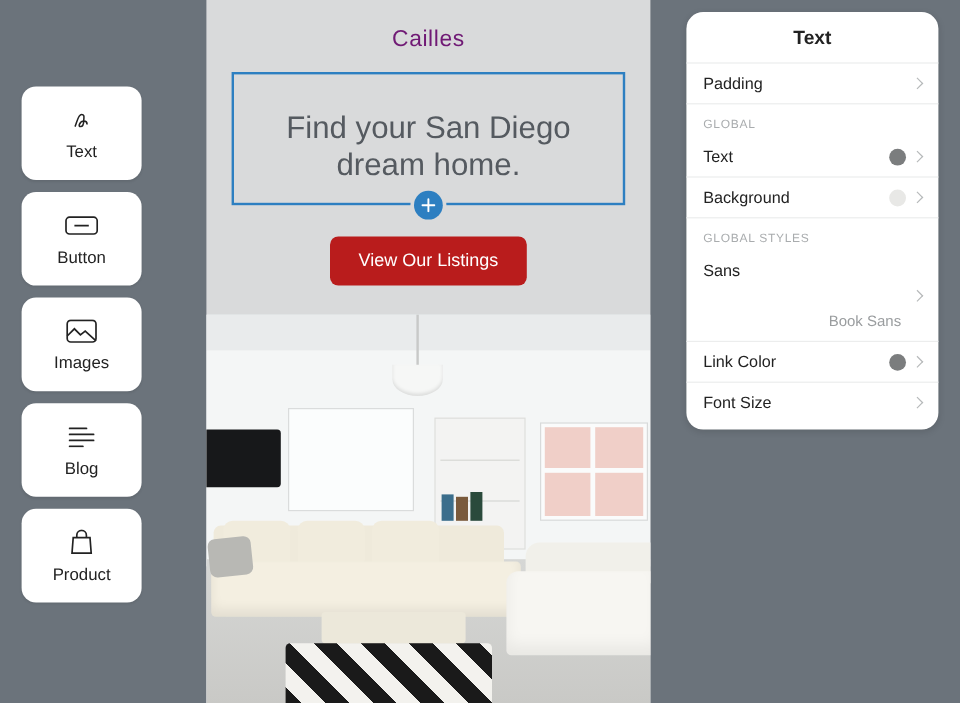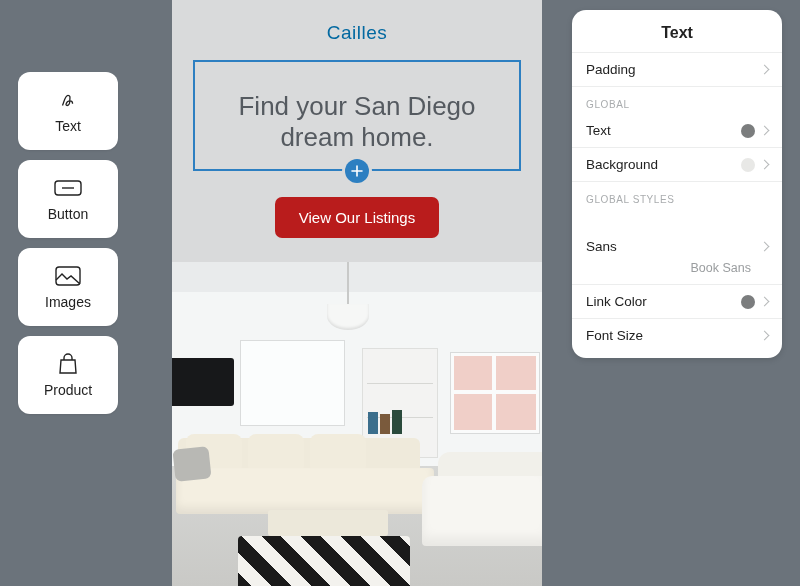--- a/index.html
+++ b/index.html
@@ -43,21 +43,21 @@
     width: 370px;
     height: 586px;
     background: #d9dadb;
     display: flex;
     flex-direction: column;
     align-items: center;
   }
   .site-title {
     margin-top: 22px;
     font-size: 19px;
-    color: #0369a1;
+    color: #701a75;
     letter-spacing: 0.5px;
     text-align: center;
   }
   .headline-wrap {
     margin-top: 16px;
     width: 328px;
     position: relative;
   }
   .headline-box {
     border: 2px solid #2d7fc1;
@@ -157,21 +157,20 @@
   }
   .inspector-title {
     text-align: center;
     font-size: 16px;
     font-weight: 600;
     color: #222;
     padding-bottom: 10px;
   }
   .ins-row {
     display: flex;
-    align-items: center;
     justify-content: space-between;
     padding: 9px 14px;
     border-top: 1px solid #eceded;
     cursor: pointer;
   }
   .ins-row:first-of-type { border-top: 1px solid #eceded; }
   .ins-label { font-size: 13.5px; color: #222; }
   .ins-value { font-size: 12.5px; color: #9a9d9f; margin-right:4px;margin-top:43px;}
   .ins-right { display:flex; align-items:center; gap:6px; }
   .swatch { width: 14px; height: 14px; border-radius: 50%; }
@@ -208,20 +207,31 @@
     <span class="tile-label">Button</span>
   </div>
   <div class="tool-tile">
     <span class="tile-icon">
       <svg width="26" height="20" viewBox="0 0 26 20" fill="none" stroke="#222" stroke-width="1.4">
           <rect x="1" y="1" width="24" height="18" rx="3"></rect>
           <path d="M1 14l6-6 5 5 4-3 9 8"></path>
         </svg>
     </span>
     <span class="tile-label">Images</span>
+  </div>
+  <div class="tool-tile">
+    <span class="tile-icon">
+      <svg width="22" height="18" viewBox="0 0 22 18" fill="none" stroke="#222" stroke-width="1.6" stroke-linecap="round">
+          <line x1="1" y1="2" x2="15" y2="2"></line>
+          <line x1="1" y1="7" x2="21" y2="7"></line>
+          <line x1="1" y1="12" x2="21" y2="12"></line>
+          <line x1="1" y1="17" x2="12" y2="17"></line>
+        </svg>
+    </span>
+    <span class="tile-label">Blog</span>
   </div>
   <div class="tool-tile">
     <span class="tile-icon">
       <svg width="20" height="22" viewBox="0 0 20 22" fill="none" stroke="#222" stroke-width="1.4">
           <path d="M3 7h14l1 13H2z"></path>
           <path d="M6 7V5a4 4 0 0 1 8 0v2"></path>
         </svg>
     </span>
     <span class="tile-label">Product</span>
   </div>

